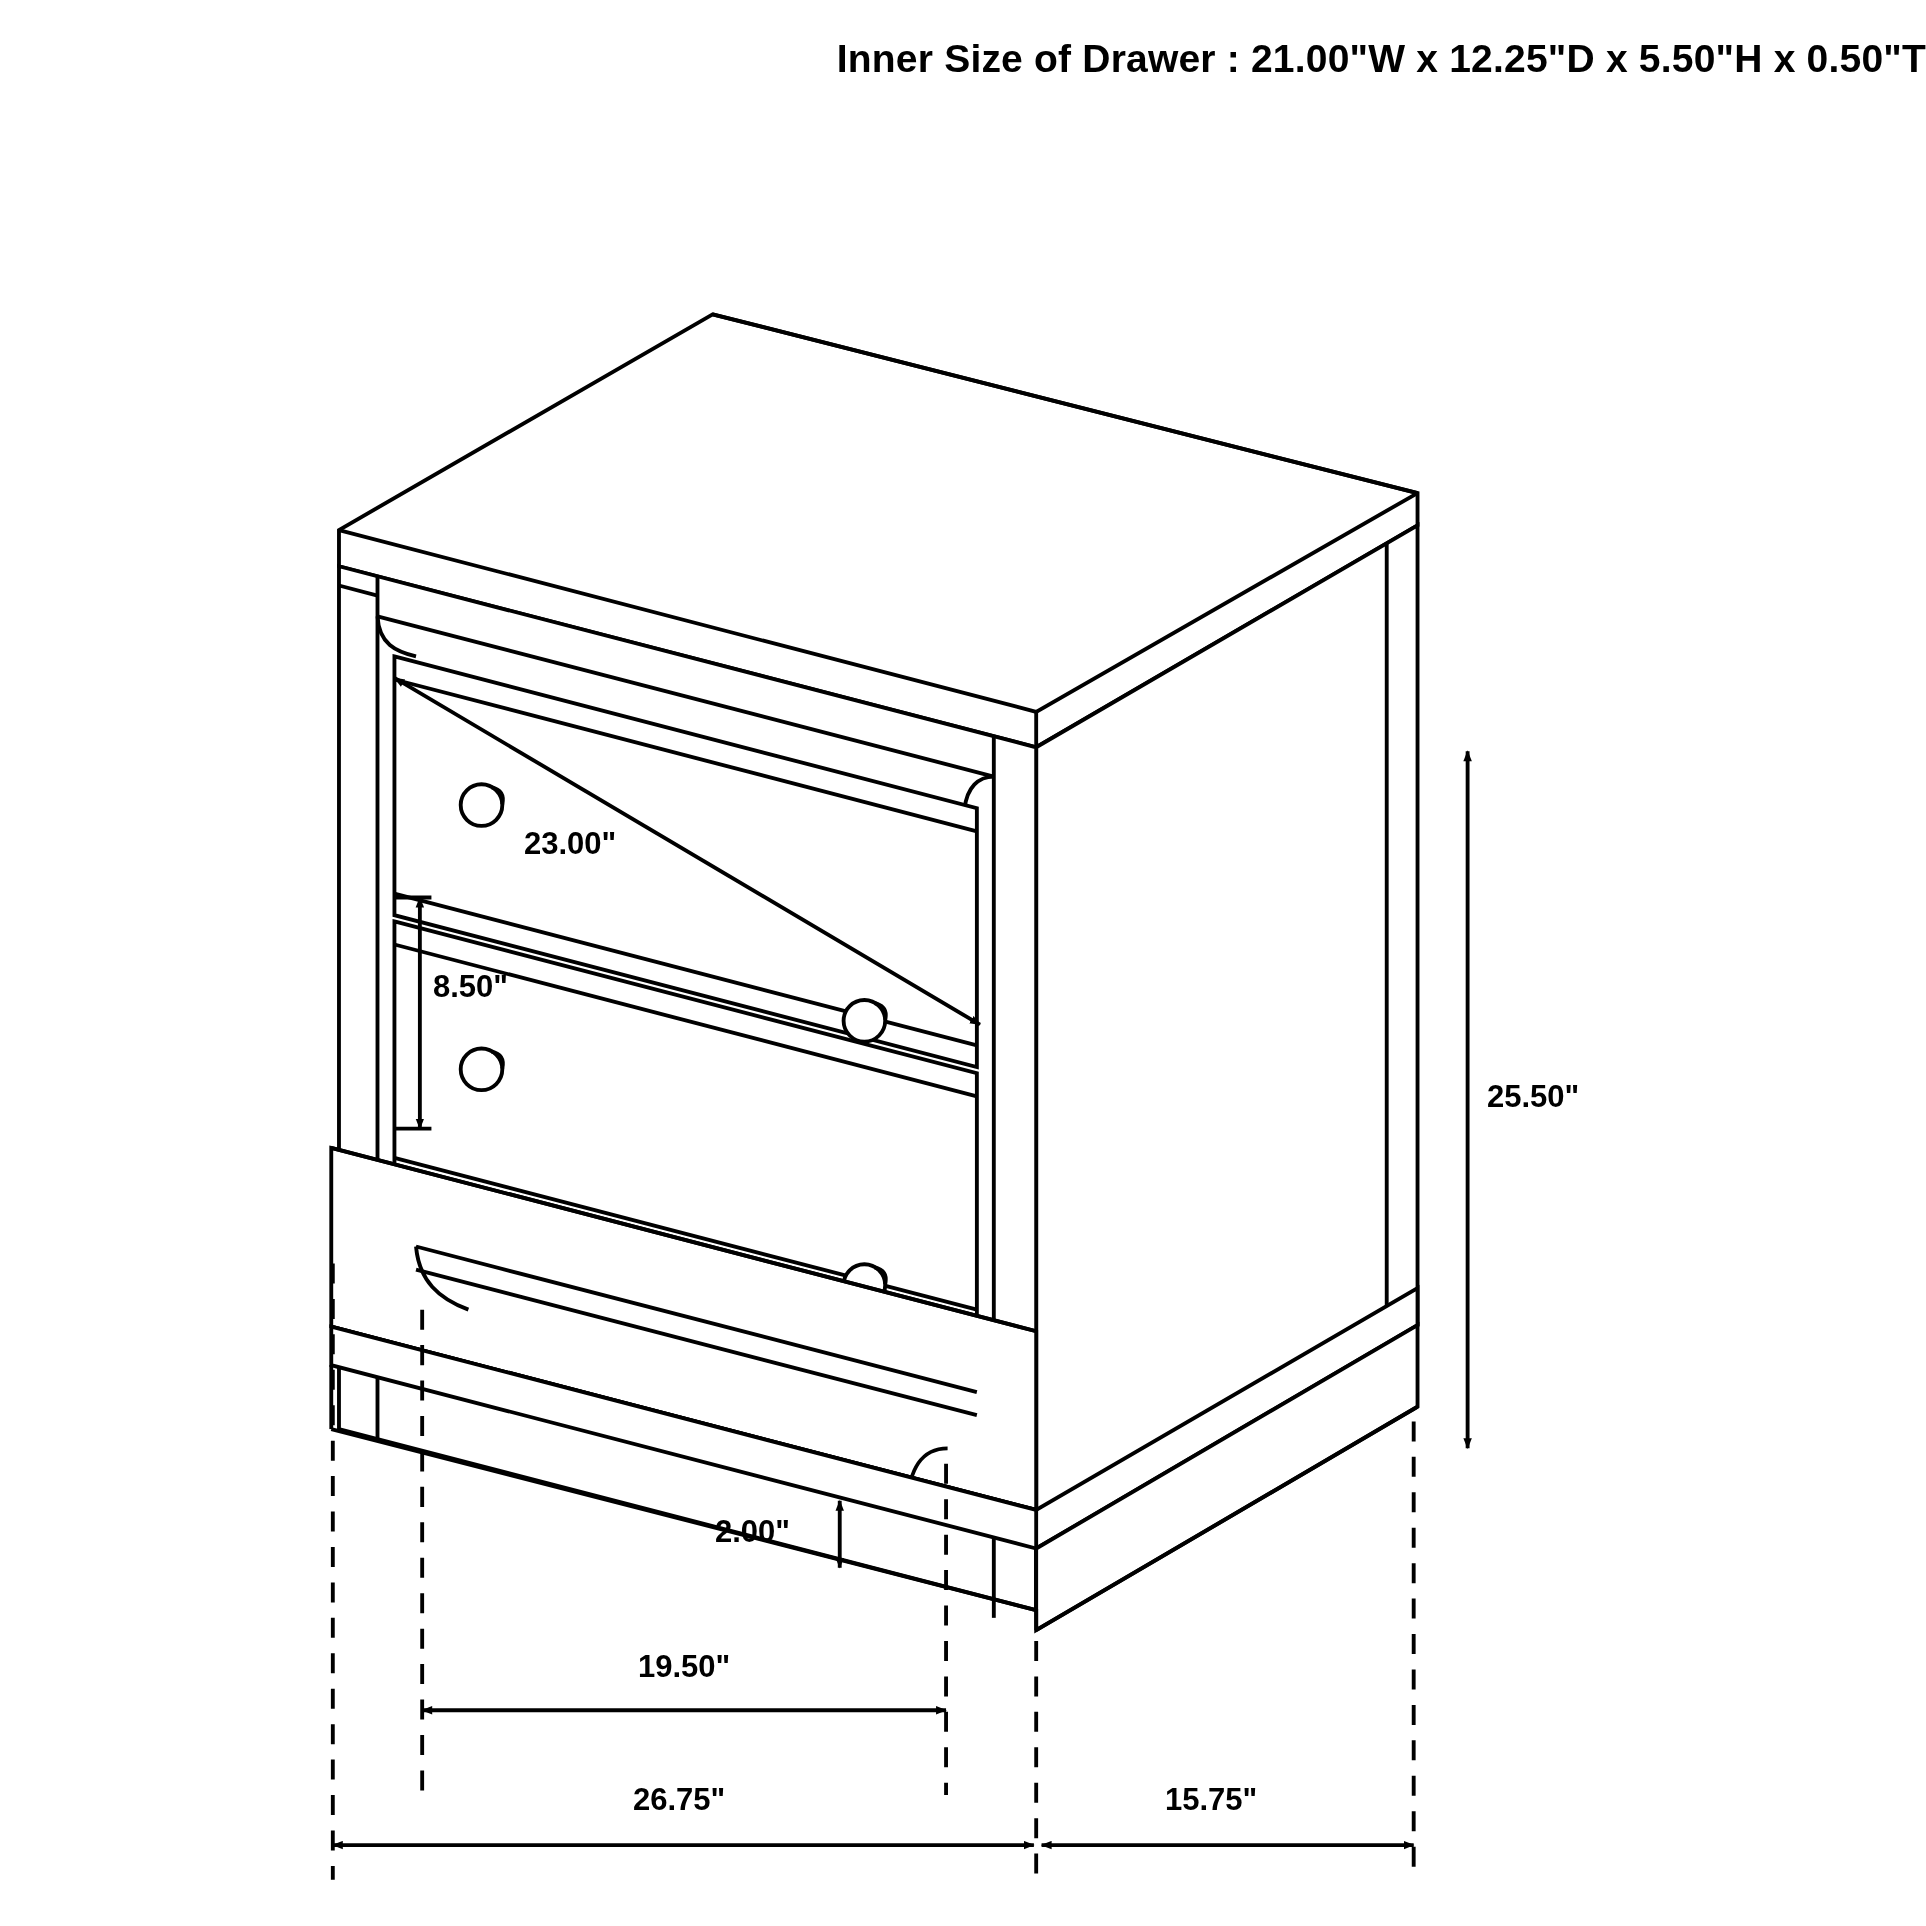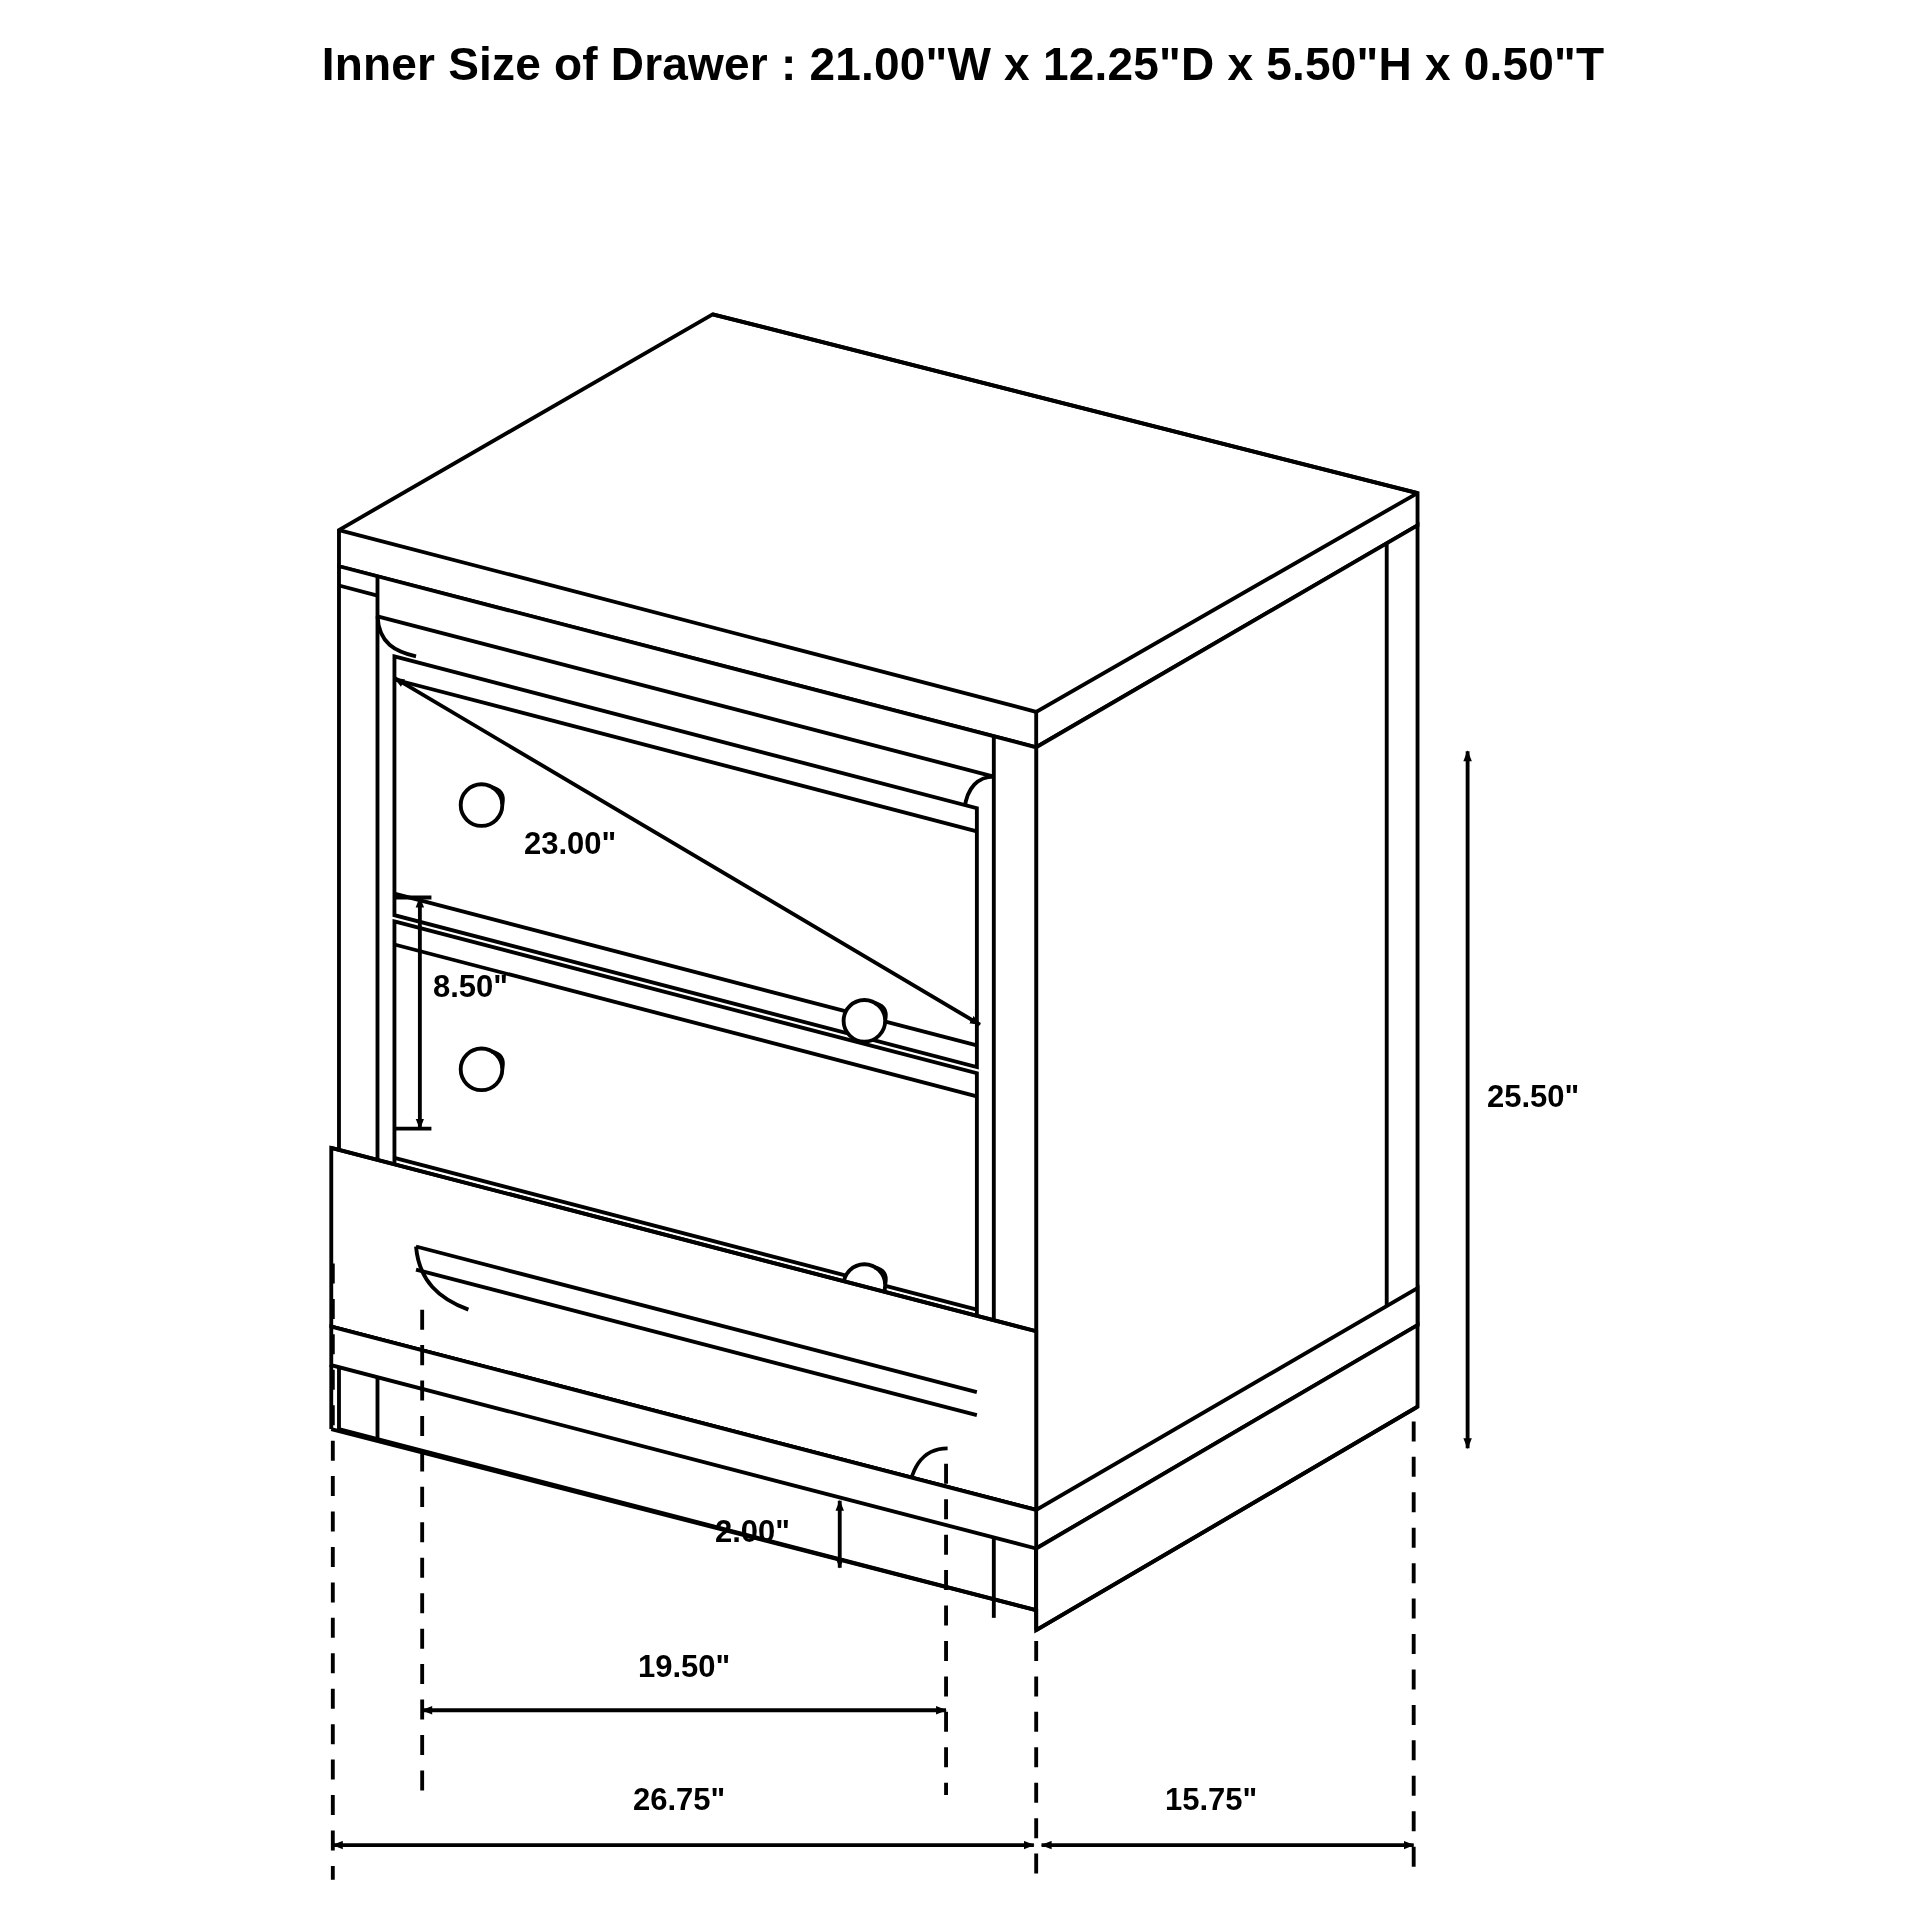--- a/index.html
+++ b/index.html
@@ -18,22 +18,22 @@
   #stage {
     position: relative;
     width: 1926px;
     height: 1926px;
   }
   #title {
     position: absolute;
     top: 37px;
     left: 0;
     width: 1926px;
-    text-align: center;
-    font-size: 46px;
+    text-align: right;
+    font-size: 39px;
     font-weight: bold;
     letter-spacing: 0.2px;
     white-space: nowrap;
   }
   svg#drawing {
     position: absolute;
     top: 0;
     left: 0;
     width: 1926px;
     height: 1926px;

